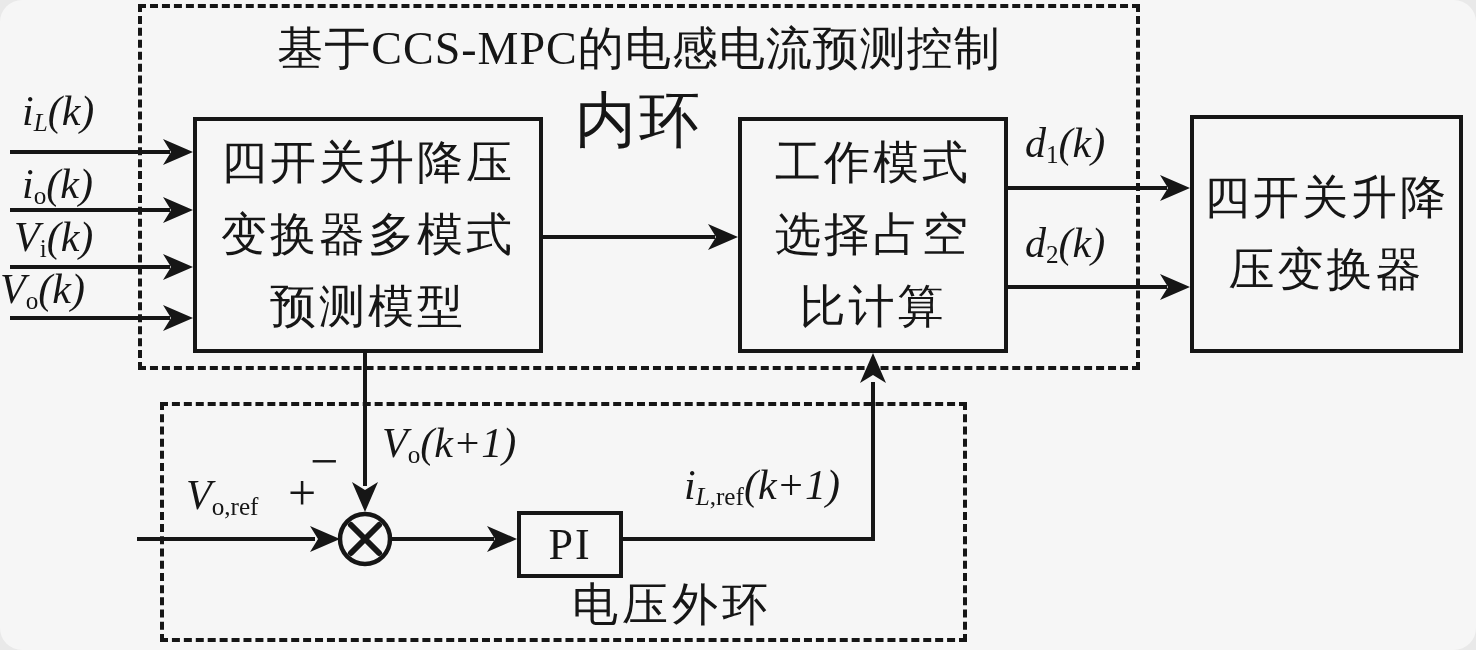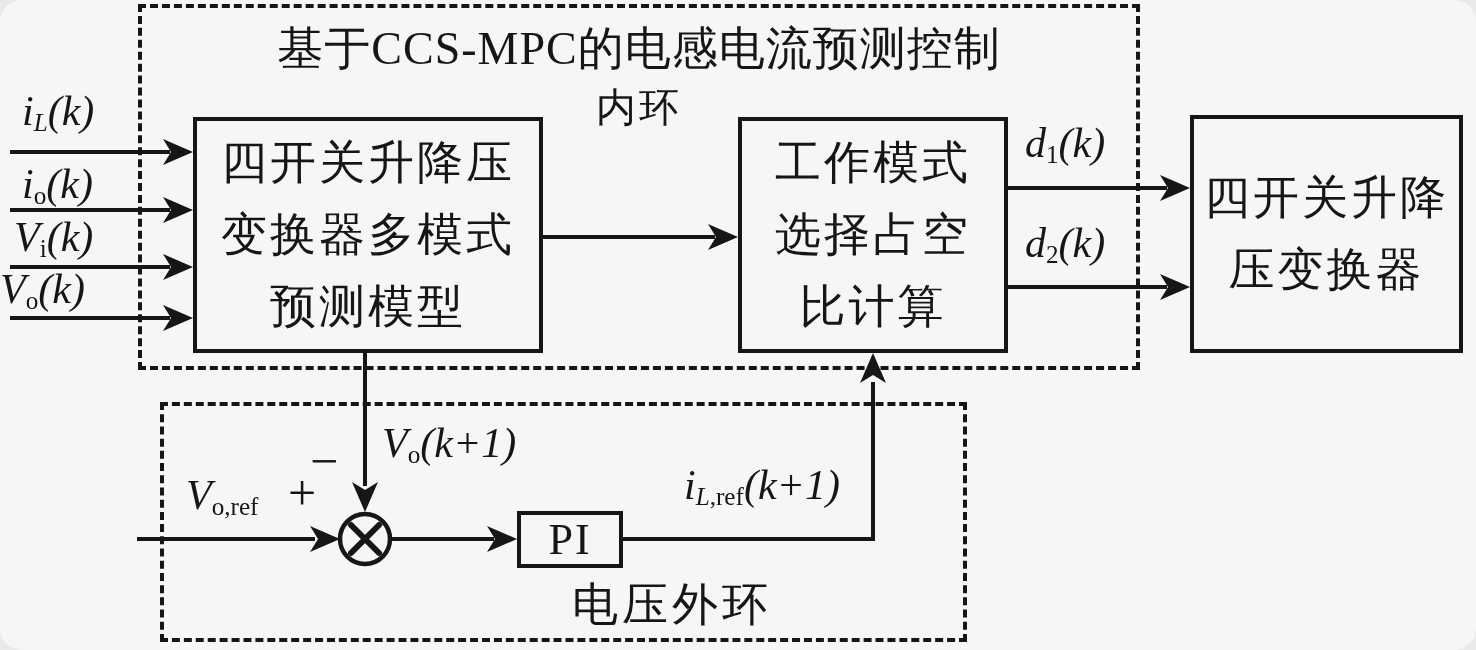--- a/index.html
+++ b/index.html
@@ -19,36 +19,36 @@
   }
   .inner-box{left:138px;top:4px;width:1002px;height:366px;}
   .outer-box{left:160px;top:402px;width:807px;height:240px;}
   svg.wires{position:absolute;left:0;top:0;}
   .title{
     position:absolute;left:138px;top:18px;width:1002px;
     text-align:center;font-size:46px;letter-spacing:1px;white-space:nowrap;
   }
   .subtitle{
     position:absolute;left:138px;top:80px;width:1002px;
-    text-align:center;font-size:40px;letter-spacing:3px;
+    text-align:center;font-size:61px;letter-spacing:3px;
   }
   .block{
     position:absolute;
     border:4px solid #161616;
     box-sizing:border-box;
     background:#f6f6f6;
     display:flex;flex-direction:column;justify-content:center;align-items:center;
     font-size:46px;line-height:72px;letter-spacing:3px;white-space:nowrap;
     text-align:center;
   }
   .b1{left:193px;top:117px;width:350px;height:236px;}
   .b2{left:738px;top:117px;width:270px;height:236px;}
   .b3{left:1190px;top:115px;width:273px;height:238px;}
   .pi{
-    left:517px;top:511px;width:106px;height:57px;
+    left:517px;top:511px;width:106px;height:67px;
     font-size:44px;line-height:50px;letter-spacing:2px;
   }
   .sig{position:absolute;font-size:42px;white-space:nowrap;line-height:1.1;}
   .it{font-style:italic;}
   .sb{font-size:0.60em;vertical-align:-0.24em;letter-spacing:0;}
   .sign{position:absolute;font-size:50px;line-height:1;}
   .loop-label{
     position:absolute;left:572px;top:574px;
     font-size:46px;letter-spacing:4px;white-space:nowrap;
   }

